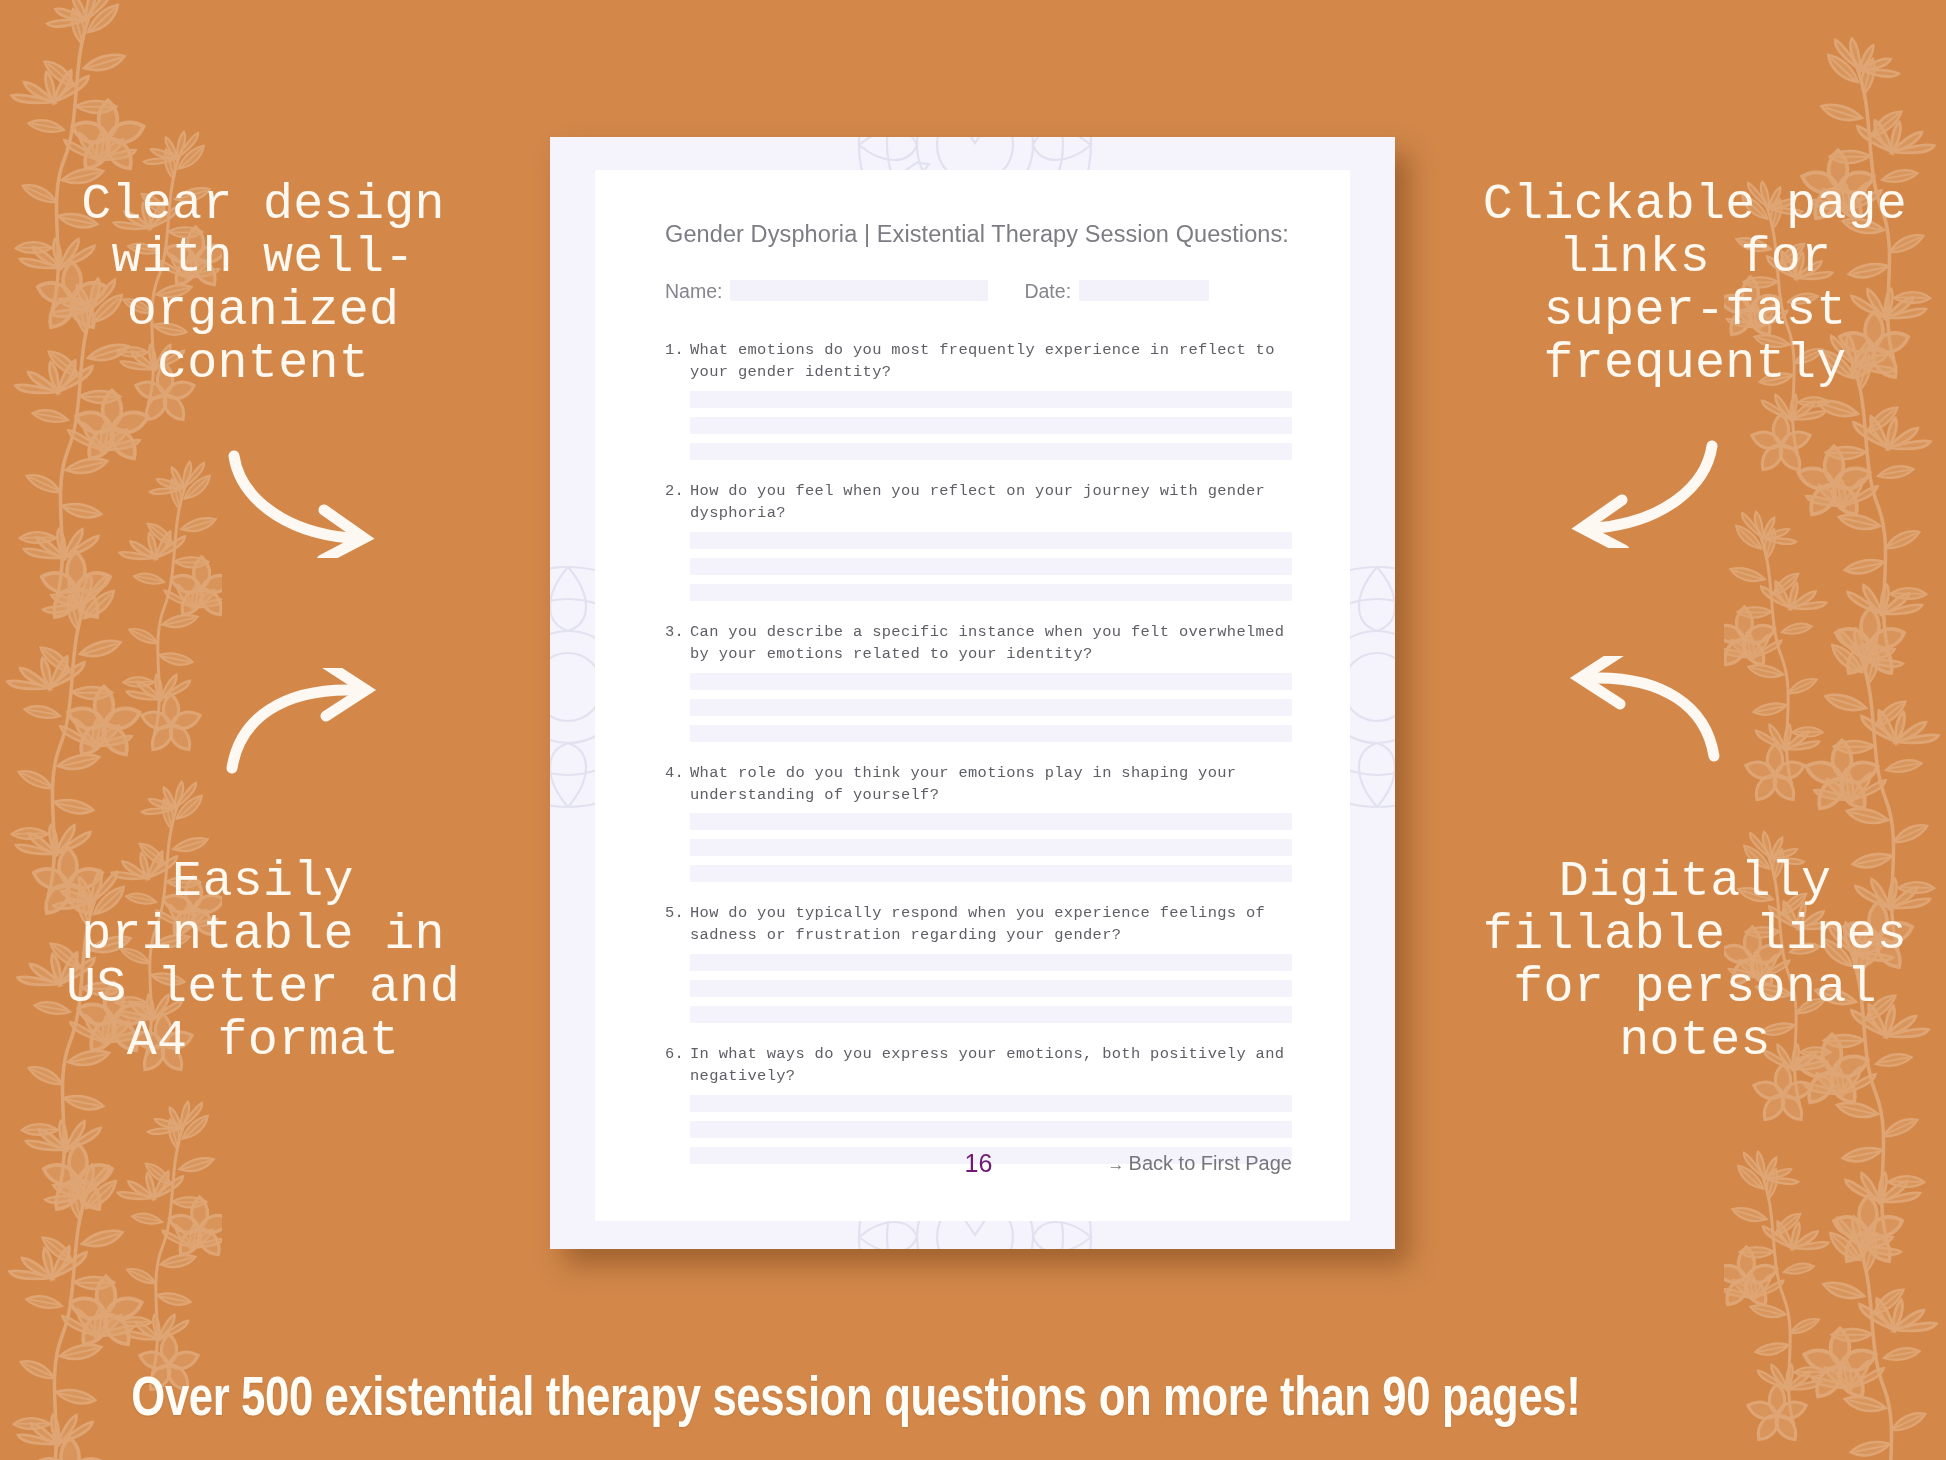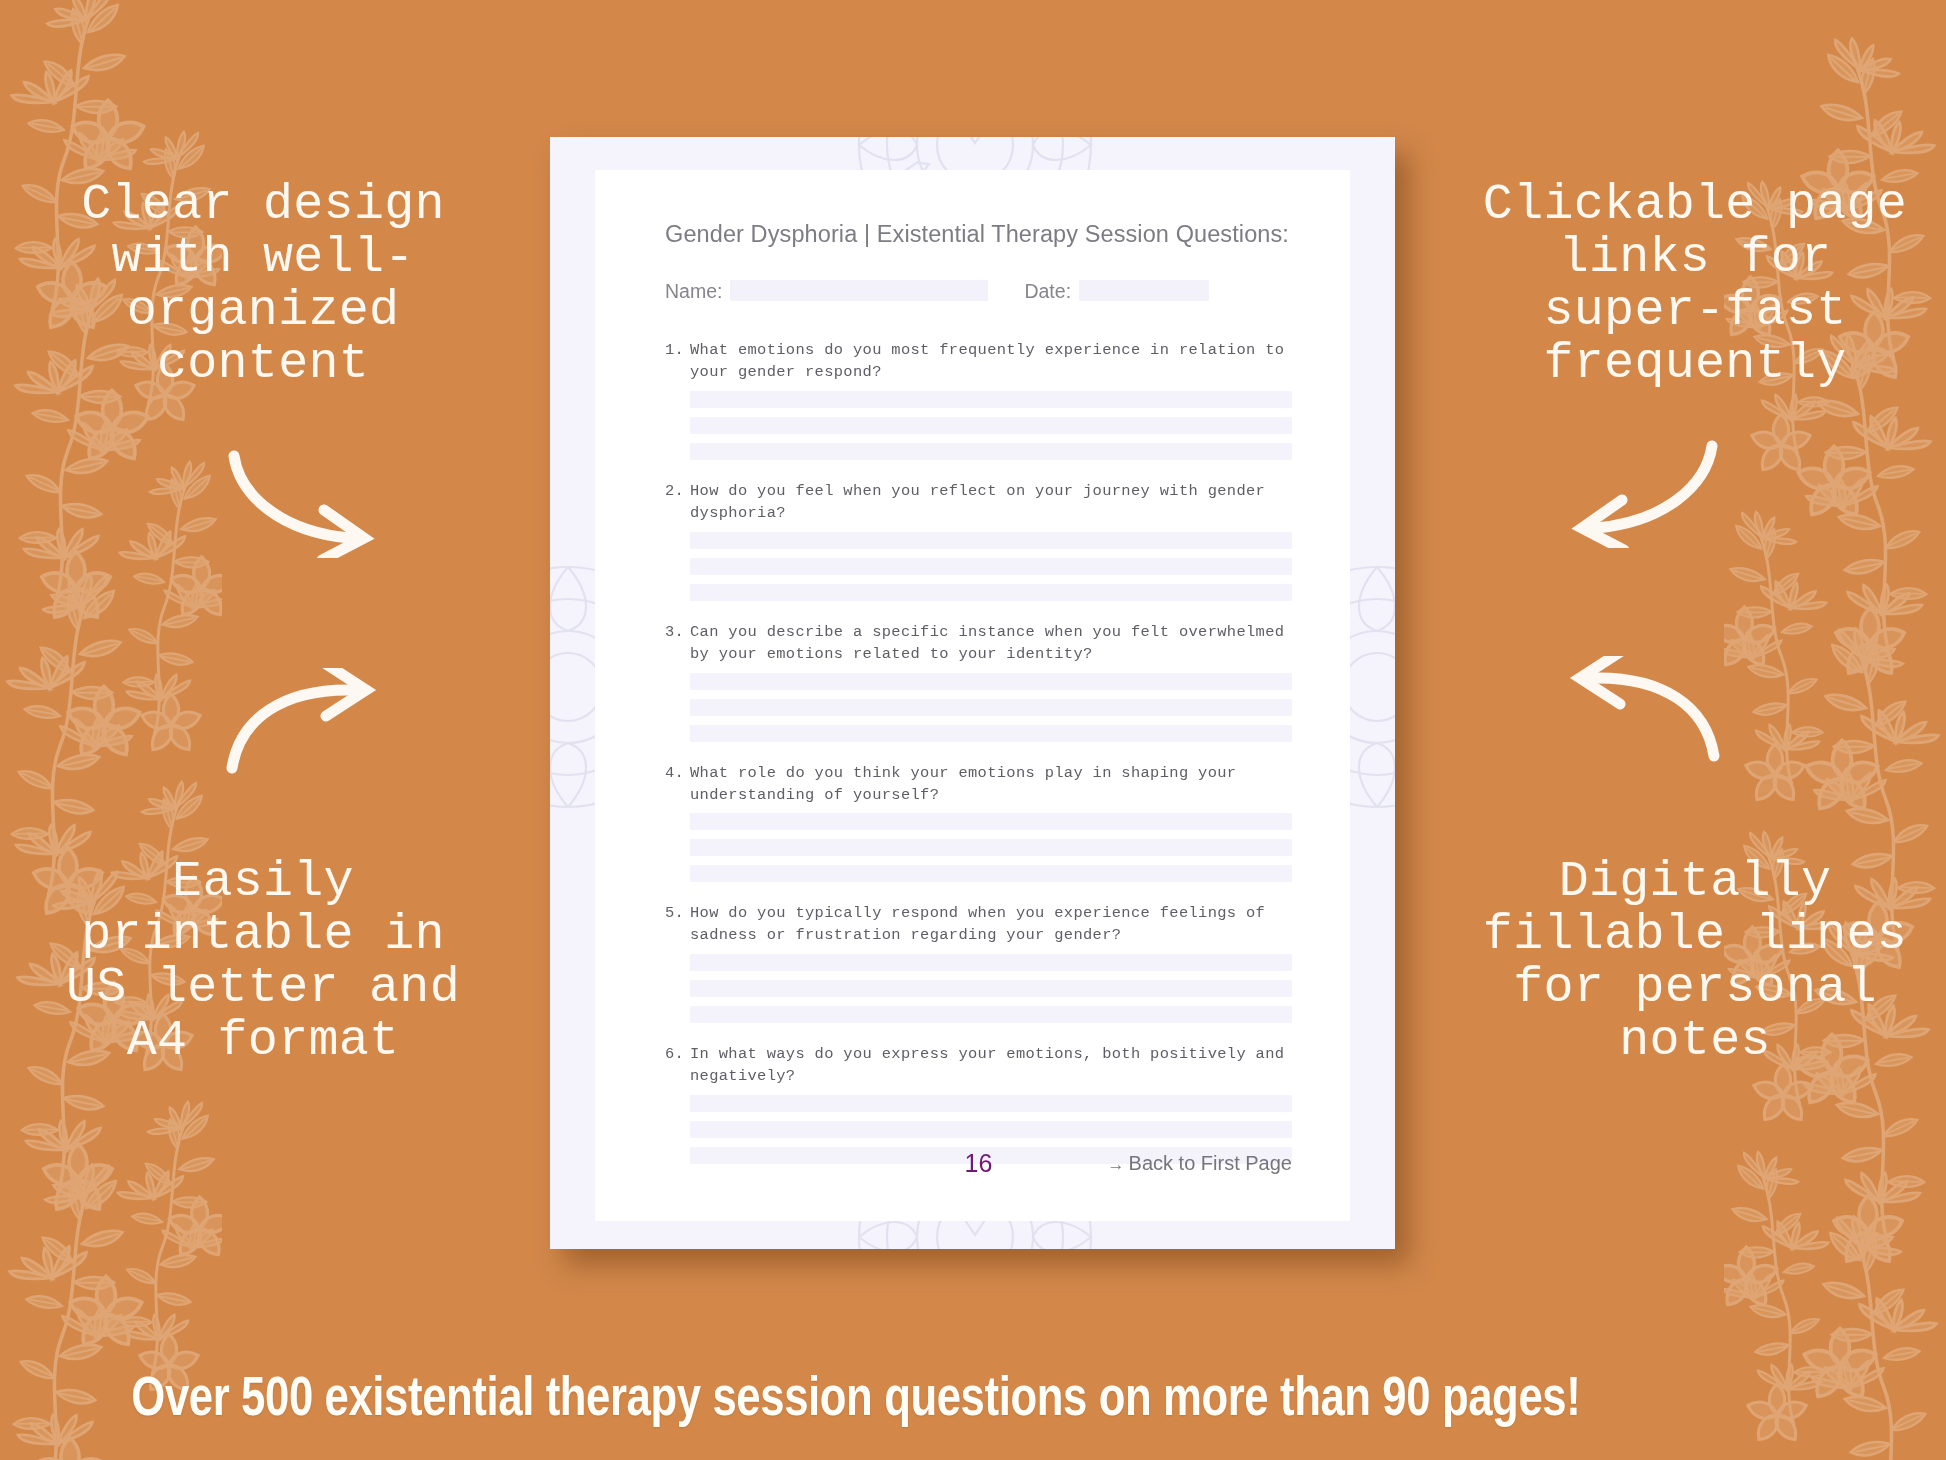--- a/index.html
+++ b/index.html
@@ -357,21 +357,21 @@
           <span class="nd-field name"></span>
           <span class="nd-sep"></span>
           <span class="nd-label">Date:</span>
           <span class="nd-field date"></span>
         </div>
 
         <div class="qlist" id="qlist">
             <div class="qblock">
               <div class="qtext">
                 <span class="qnum">1.</span>
-                <span class="qbody">What emotions do you most frequently experience in relation to your gender respond?</span>
+                <span class="qbody">What emotions do you most frequently experience in reflect to your gender identity?</span>
               </div>
               <div class="qlines">
                 <div class="qline"></div>
                 <div class="qline"></div>
                 <div class="qline"></div>
               </div>
             </div>
             <div class="qblock">
               <div class="qtext">
                 <span class="qnum">2.</span>

